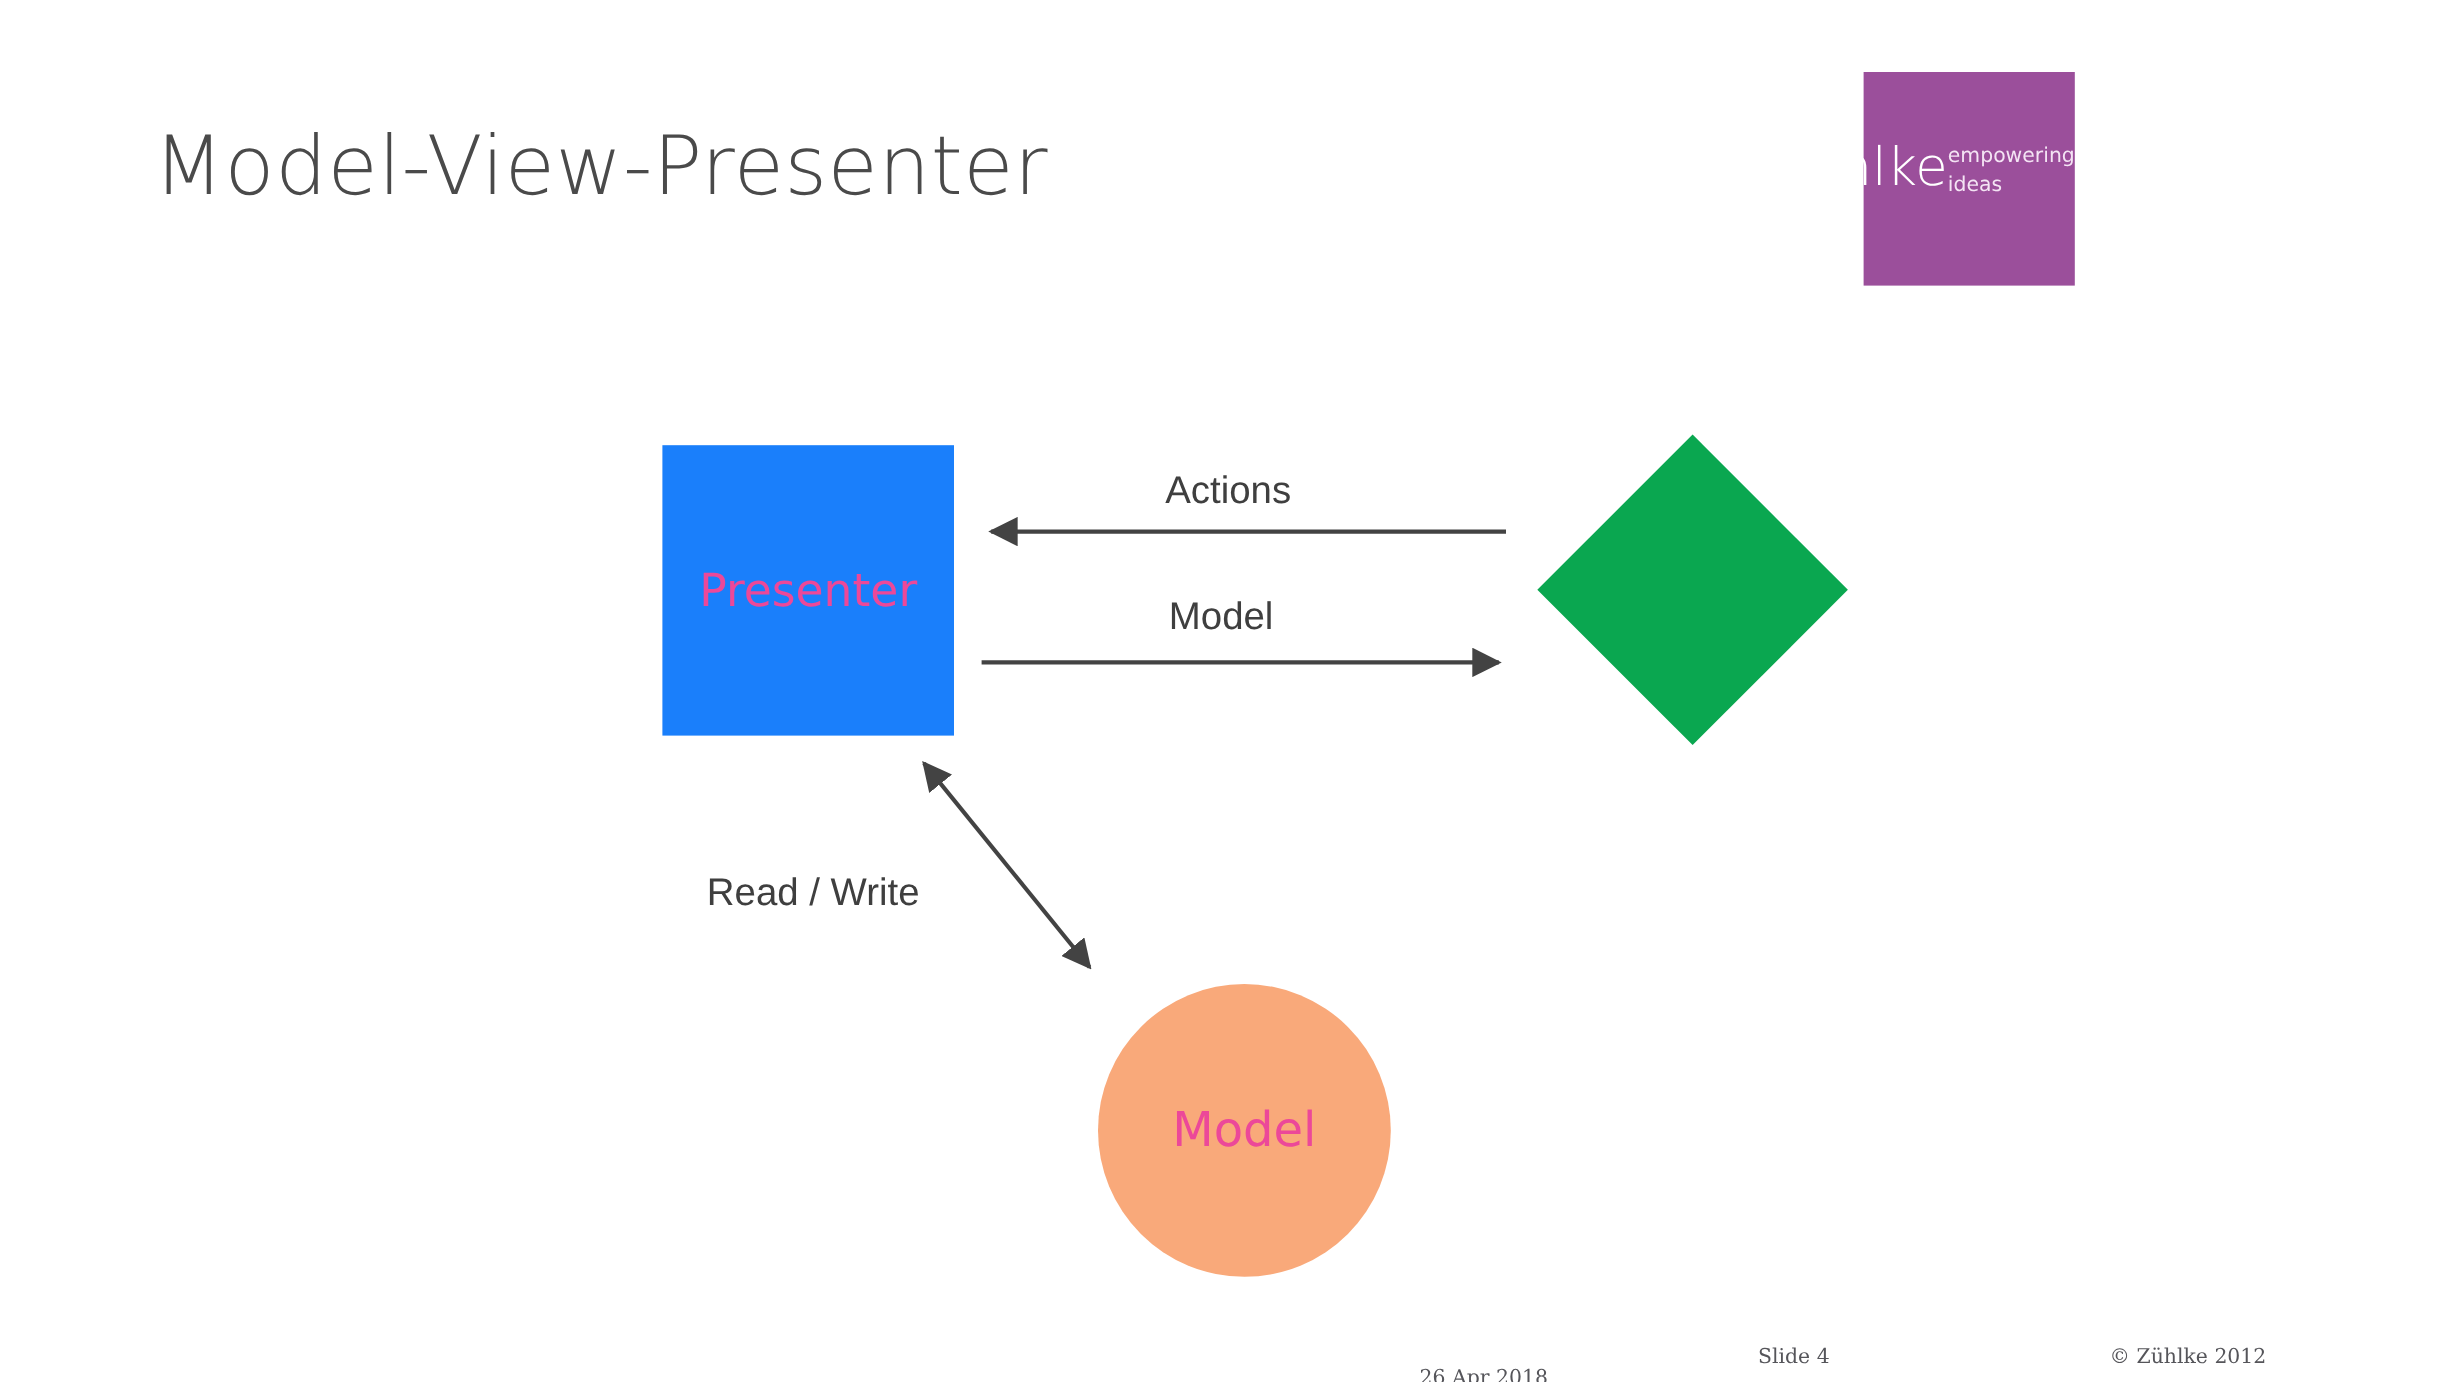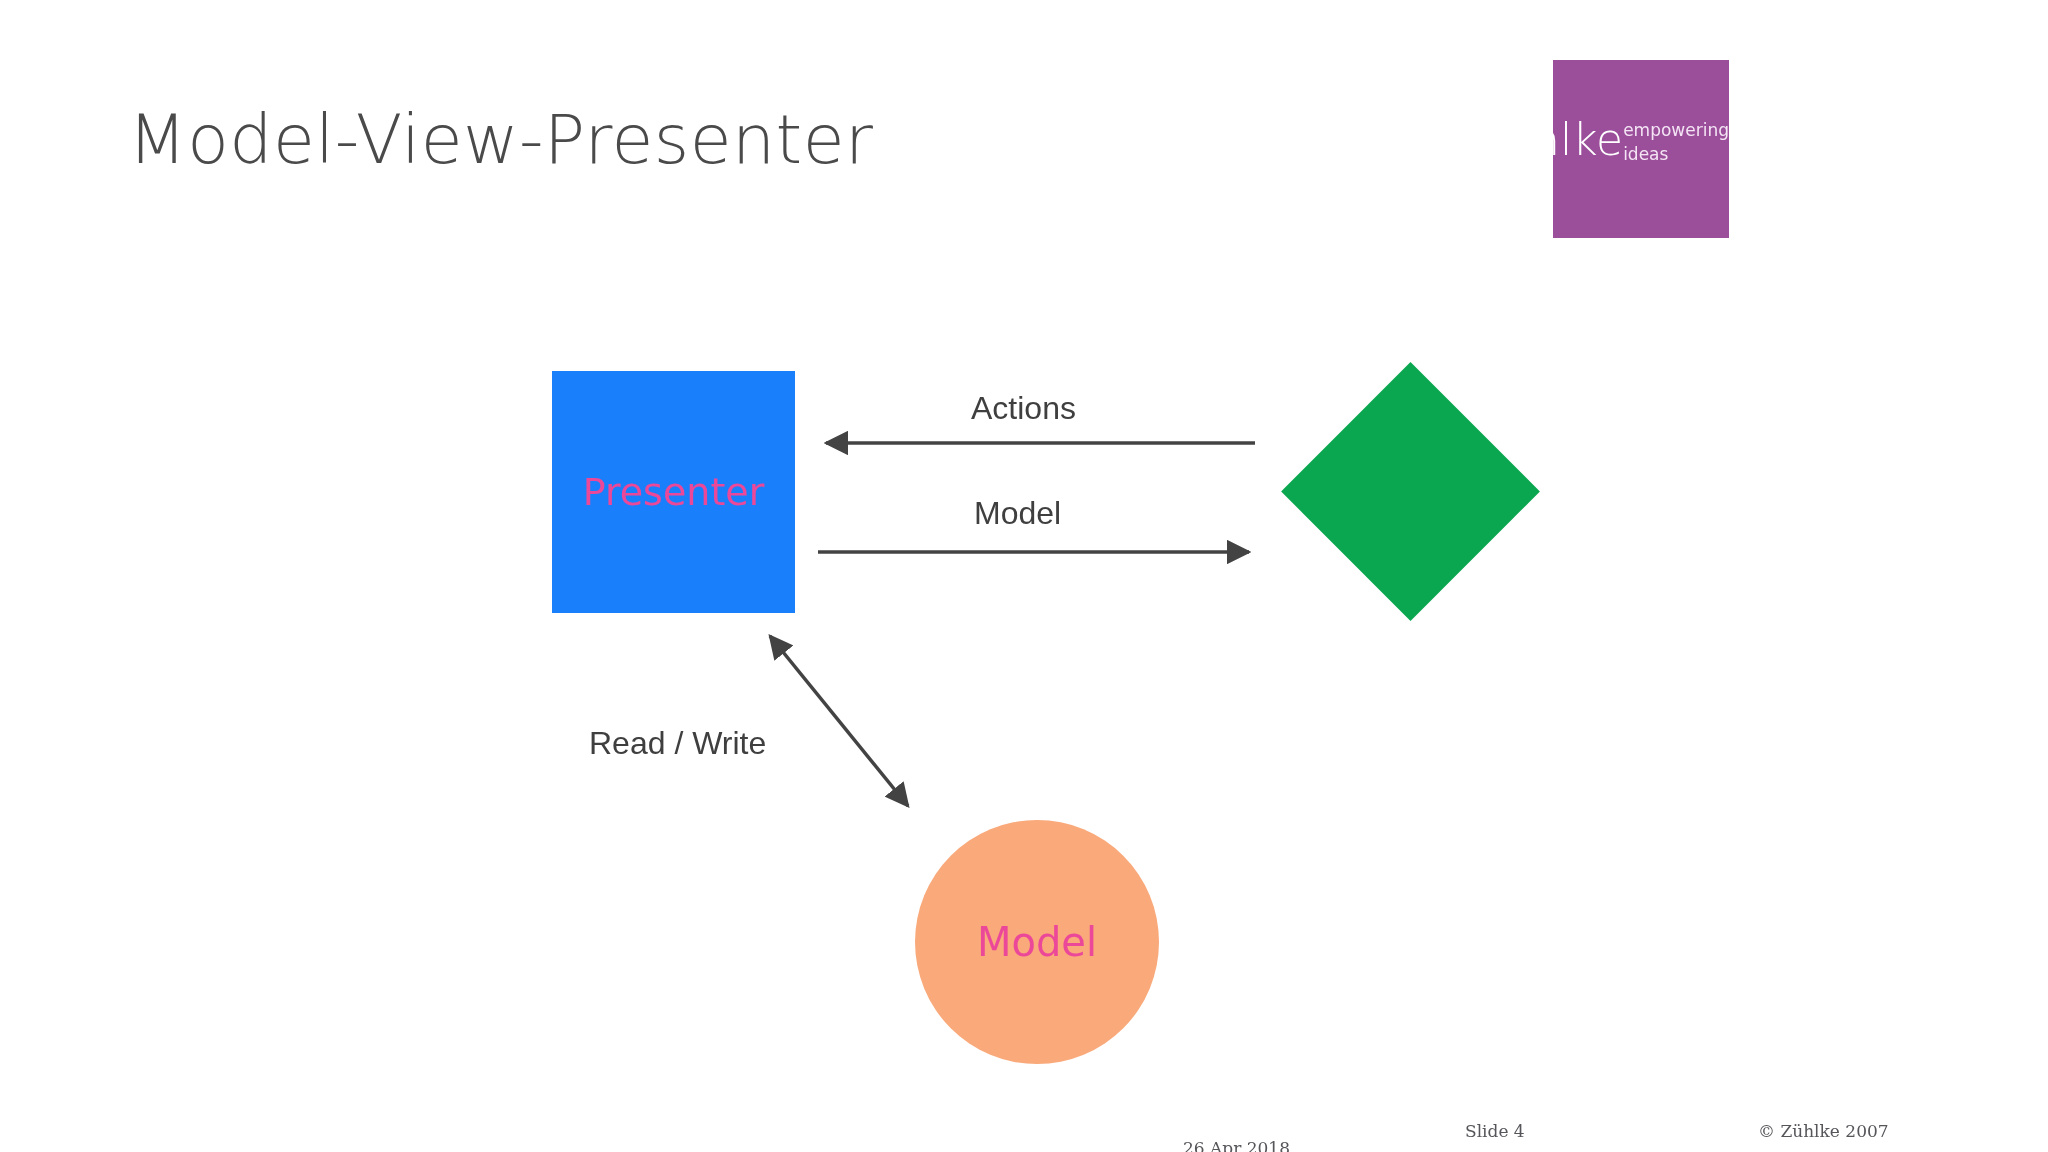--- a/index.html
+++ b/index.html
@@ -224,16 +224,16 @@
 
     <div id="label-actions" class="edge-label">Actions</div>
     <div id="label-update" class="edge-label">Model</div>
     <div id="label-readwrite" class="edge-label">Read / Write</div>
 
   </div>
 
   <div id="footer">
     <div id="footer-date" class="f-item">26 Apr 2018</div>
     <div id="footer-slide" class="f-item">Slide 4</div>
-    <div id="footer-copy" class="f-item">© Zühlke 2007</div>
+    <div id="footer-copy" class="f-item">© Zühlke 2012</div>
   </div>
 
 </div>
 
 </body></html>

